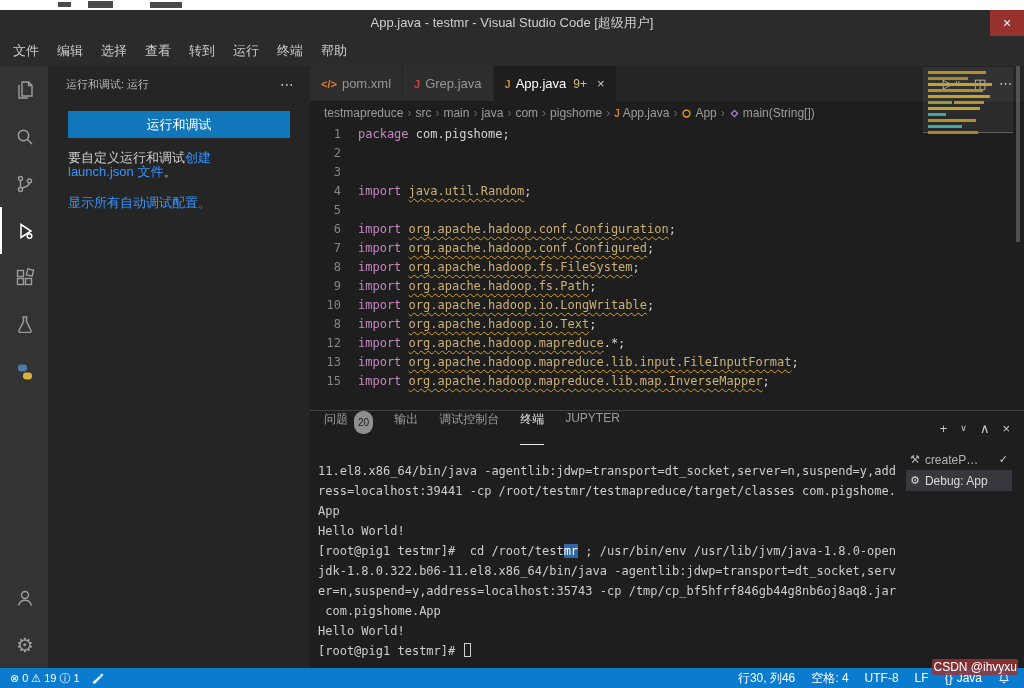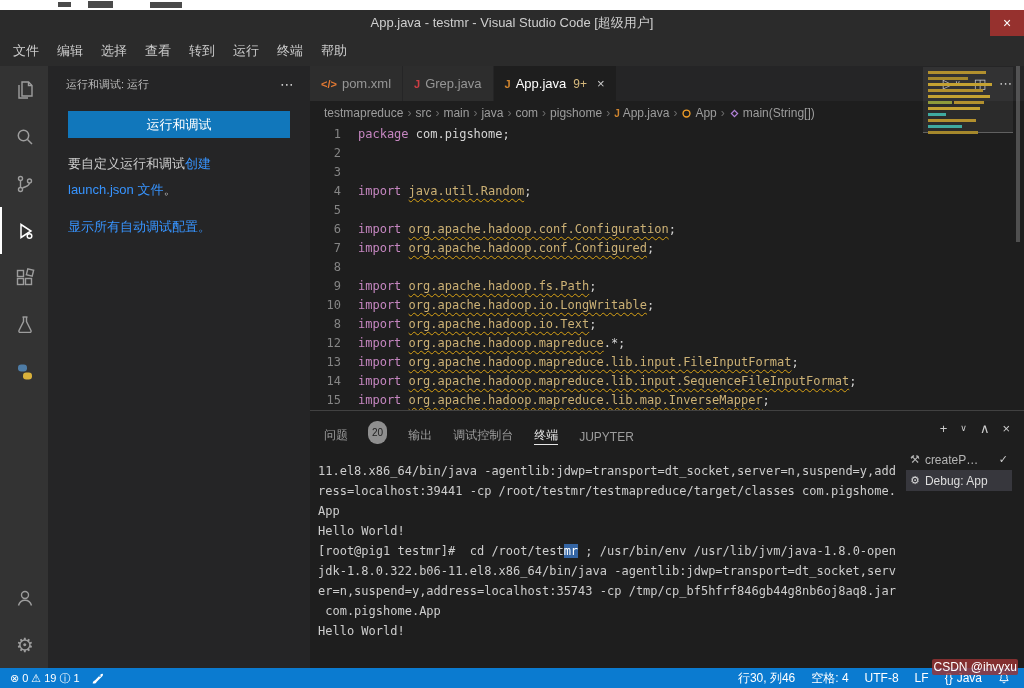--- a/index.html
+++ b/index.html
@@ -24,21 +24,21 @@
   .ab-item{height:47px;display:flex;align-items:center;justify-content:center;color:#9d9d9d;cursor:pointer;border-left:2px solid transparent}
   .ab-item.active{border-left-color:#fff;color:#fff}
   .ab-spacer{flex:1}
   .gear-glyph{font-size:20px;color:#9d9d9d}
 
   
   #sidebar{position:absolute;left:48px;top:66px;width:262px;height:602px;background:#252526}
   .sb-header{display:flex;align-items:flex-end;padding:10px 16px 4px 18px;font-size:11px;color:#bbb}
   .sb-more{margin-left:auto;color:#ccc;cursor:pointer;font-size:14px}
   #run-btn{display:block;margin:15px 20px 0 20px;width:222px;height:27px;background:#1177bb;color:#fff;border:none;font-size:13px;cursor:pointer;font-family:inherit}
-  .hint{margin:13px 20px 0 20px;font-size:13px;line-height:26px;color:#ccc;width:200px}
+  .hint{margin:13px 20px 0 20px;font-size:13px;line-height:14px;color:#ccc;width:200px}
   .hint a,.autoconfig{color:#3794ff;text-decoration:none;cursor:pointer}
   .autoconfig{display:block;margin:15px 20px 0 20px;font-size:13px}
 
   
   #editor{position:absolute;left:310px;top:66px;width:714px;height:344px;background:#1e1e1e}
   .tab-bar{position:absolute;left:0;top:0;width:714px;height:35px;background:#252526;display:flex}
   #tab-strip{display:flex}
   .tab{display:flex;align-items:center;gap:5px;padding:0 11px;background:#2d2d2d;color:#969696;font-size:13px;border-right:1px solid #252526;cursor:pointer}
   .tab.active{background:#1e1e1e;color:#fff}
   .tab-icon{font-weight:bold;font-size:11px}
@@ -60,21 +60,21 @@
 
   
   #minimap{position:absolute;right:16px;top:3px;width:80px;height:190px}
   .mm{position:absolute;height:3px}
   .mm-view{position:absolute;left:-5px;right:-5px;top:-2px;height:66px;background:rgba(210,210,210,.08);border-bottom:1px solid rgba(255,255,255,.25)}
   #escroll{position:absolute;right:4px;top:0;width:4px;height:176px;background:rgba(130,130,130,.5)}
 
   
   #panel{position:absolute;left:310px;top:410px;width:714px;height:258px;background:#1e1e1e;border-top:1px solid #414141}
   #panel-tabs{position:absolute;left:14px;top:0;height:34px;display:flex;align-items:center;gap:21px;font-size:12px;color:#9d9d9d}
-  .ptab{display:flex;align-items:flex-end;gap:20px;cursor:pointer;height:34px;border-bottom:1px solid transparent}
+  .ptab{display:flex;align-items:flex-start;gap:6px;cursor:pointer;height:34px;border-bottom:1px solid transparent}
   .ptab.active{color:#e7e7e7;border-bottom-color:#e7e7e7}
   .pbadge{background:#8f8f8f;color:#1e1e1e;border-radius:9px;min-width:18px;height:23px;display:flex;align-items:center;justify-content:center;font-size:10px;padding:0 4px}
   .panel-actions{position:absolute;right:14px;top:0;height:34px;display:flex;align-items:center;gap:13px;color:#ccc;font-size:13px}
   .pa{cursor:pointer}
   .pa-chev{font-size:9px}
   #terminal{position:absolute;left:8px;top:50px;width:586px;font-family:"DejaVu Sans Mono","Liberation Mono",monospace;font-size:12px;line-height:20px;color:#cdcdcd}
   .term-line{white-space:pre;height:20px}
   .sel{background:#3465a4;color:#fff}
   .cursor{display:inline-block;width:7px;height:14px;border:1px solid #cfcfcf;vertical-align:-2px;margin-left:1px}
   #terminal-list{position:absolute;right:12px;top:38px;width:106px;font-size:12px;color:#b5b5b5}
@@ -268,27 +268,26 @@
         </span>
       </div>
     <div id="code">
         <div class="code-line"><span class="ln">1</span><span class="code-text"><span class="seg-kw">package</span><span class="seg-pl"> com.pigshome;</span></span></div>
         <div class="code-line"><span class="ln">2</span><span class="code-text"></span></div>
         <div class="code-line"><span class="ln">3</span><span class="code-text"></span></div>
         <div class="code-line"><span class="ln">4</span><span class="code-text"><span class="seg-kw">import</span><span class="seg-pl"> </span><span class="seg-im">java.util.Random</span><span class="seg-pl">;</span></span></div>
         <div class="code-line"><span class="ln">5</span><span class="code-text"></span></div>
         <div class="code-line"><span class="ln">6</span><span class="code-text"><span class="seg-kw">import</span><span class="seg-pl"> </span><span class="seg-im">org.apache.hadoop.conf.Configuration</span><span class="seg-pl">;</span></span></div>
         <div class="code-line"><span class="ln">7</span><span class="code-text"><span class="seg-kw">import</span><span class="seg-pl"> </span><span class="seg-im">org.apache.hadoop.conf.Configured</span><span class="seg-pl">;</span></span></div>
-        <div class="code-line"><span class="ln">8</span></div>
+        <div class="code-line"><span class="ln">8</span><span class="code-text"><span class="seg-kw">import</span><span class="seg-pl"> </span><span class="seg-im">org.apache.hadoop.fs.FileSystem</span><span class="seg-pl">;</span></span></div>
         <div class="code-line"><span class="ln">9</span><span class="code-text"><span class="seg-kw">import</span><span class="seg-pl"> </span><span class="seg-im">org.apache.hadoop.fs.Path</span><span class="seg-pl">;</span></span></div>
         <div class="code-line"><span class="ln">10</span><span class="code-text"><span class="seg-kw">import</span><span class="seg-pl"> </span><span class="seg-im">org.apache.hadoop.io.LongWritable</span><span class="seg-pl">;</span></span></div>
         <div class="code-line"><span class="ln">8</span><span class="code-text"><span class="seg-kw">import</span><span class="seg-pl"> </span><span class="seg-im">org.apache.hadoop.io.Text</span><span class="seg-pl">;</span></span></div>
         <div class="code-line"><span class="ln">12</span><span class="code-text"><span class="seg-kw">import</span><span class="seg-pl"> </span><span class="seg-im">org.apache.hadoop.mapreduce</span><span class="seg-pl">.*;</span></span></div>
         <div class="code-line"><span class="ln">13</span><span class="code-text"><span class="seg-kw">import</span><span class="seg-pl"> </span><span class="seg-im">org.apache.hadoop.mapreduce.lib.input.FileInputFormat</span><span class="seg-pl">;</span></span></div>
-        <div class="code-line"><span class="ln">14</span><span class="code-text"><span class="seg-kw">import</span><span class="seg-pl"> </span><span class="seg-im">org.apache.hadoop.mapreduce.lib.input.SequenceFileInputFormat</span><span class="seg-pl">;</span></span></div>
         <div class="code-line"><span class="ln">15</span><span class="code-text"><span class="seg-kw">import</span><span class="seg-pl"> </span><span class="seg-im">org.apache.hadoop.mapreduce.lib.map.InverseMapper</span><span class="seg-pl">;</span></span></div>
       </div>
     <div id="minimap">
       <div class="mm-view"></div>
       <div class="mm" style="left:0;top:2px;width:58px;background:#b2902e"></div>
       <div class="mm" style="left:0;top:8px;width:40px;background:#a5882c"></div>
       <div class="mm" style="left:0;top:14px;width:64px;background:#c4a232"></div>
       <div class="mm" style="left:0;top:20px;width:55px;background:#b2902e"></div>
       <div class="mm" style="left:0;top:26px;width:62px;background:#c4a232"></div>
       <div class="mm" style="left:0;top:32px;width:24px;background:#8f9a3a"></div>
@@ -330,20 +329,21 @@
     <div id="terminal">
         <div class="term-line"><span>11.el8.x86_64/bin/java -agentlib:jdwp=transport=dt_socket,server=n,suspend=y,add</span></div>
         <div class="term-line"><span>ress=localhost:39441 -cp /root/testmr/testmapreduce/target/classes com.pigshome.</span></div>
         <div class="term-line"><span>App</span></div>
         <div class="term-line"><span>Hello World!</span></div>
         <div class="term-line"><span>[root@pig1 testmr]#  cd /root/test</span><span class="sel">mr</span><span> ; /usr/bin/env /usr/lib/jvm/java-1.8.0-open</span></div>
         <div class="term-line"><span>jdk-1.8.0.322.b06-11.el8.x86_64/bin/java -agentlib:jdwp=transport=dt_socket,serv</span></div>
         <div class="term-line"><span>er=n,suspend=y,address=localhost:35743 -cp /tmp/cp_bf5hfrf846gb44g8nb6oj8aq8.jar</span></div>
         <div class="term-line"><span> com.pigshome.App</span></div>
         <div class="term-line"><span>Hello World!</span></div>
+        <div class="term-line"><span>[root@pig1 testmr]# </span><span class="cursor"></span></div>
       </div>
     <div id="terminal-list">
         <div class="tl-item">
           <span class="tl-icon">⚒</span>
           <span class="tl-label">createP…</span>
           <span class="tl-check">✓</span>
         </div>
         <div class="tl-item selected">
           <span class="tl-icon">⚙</span>
           <span class="tl-label">Debug: App</span>

